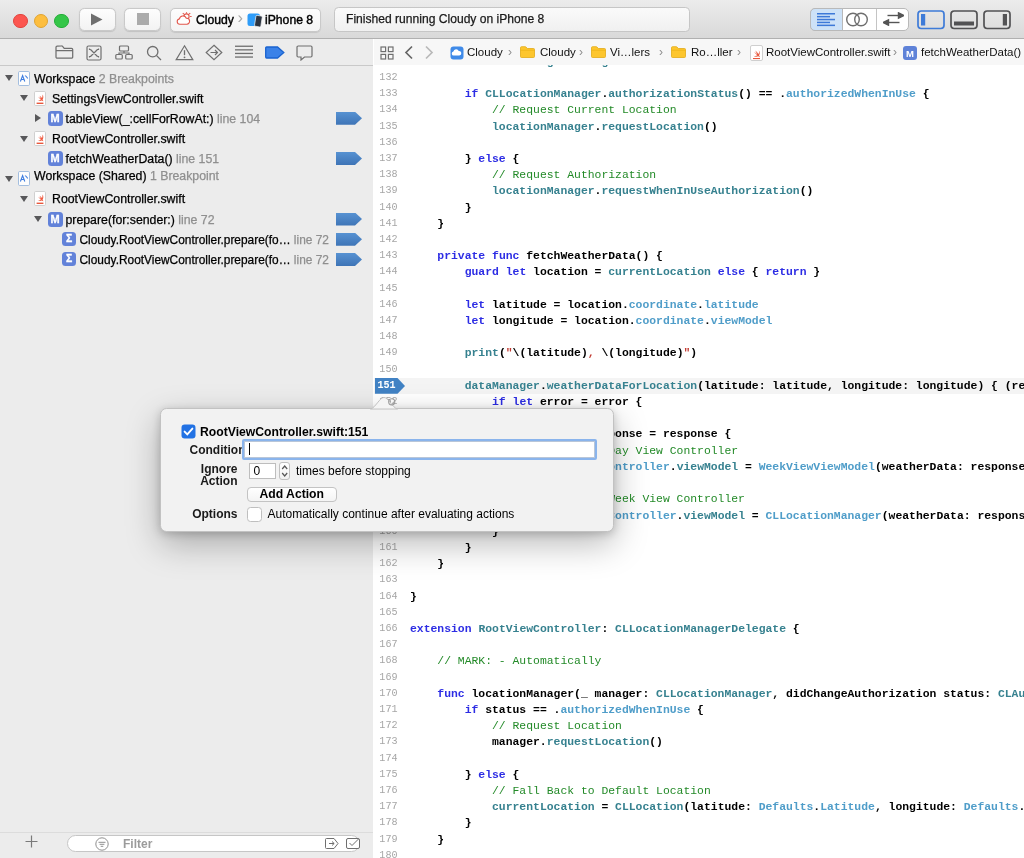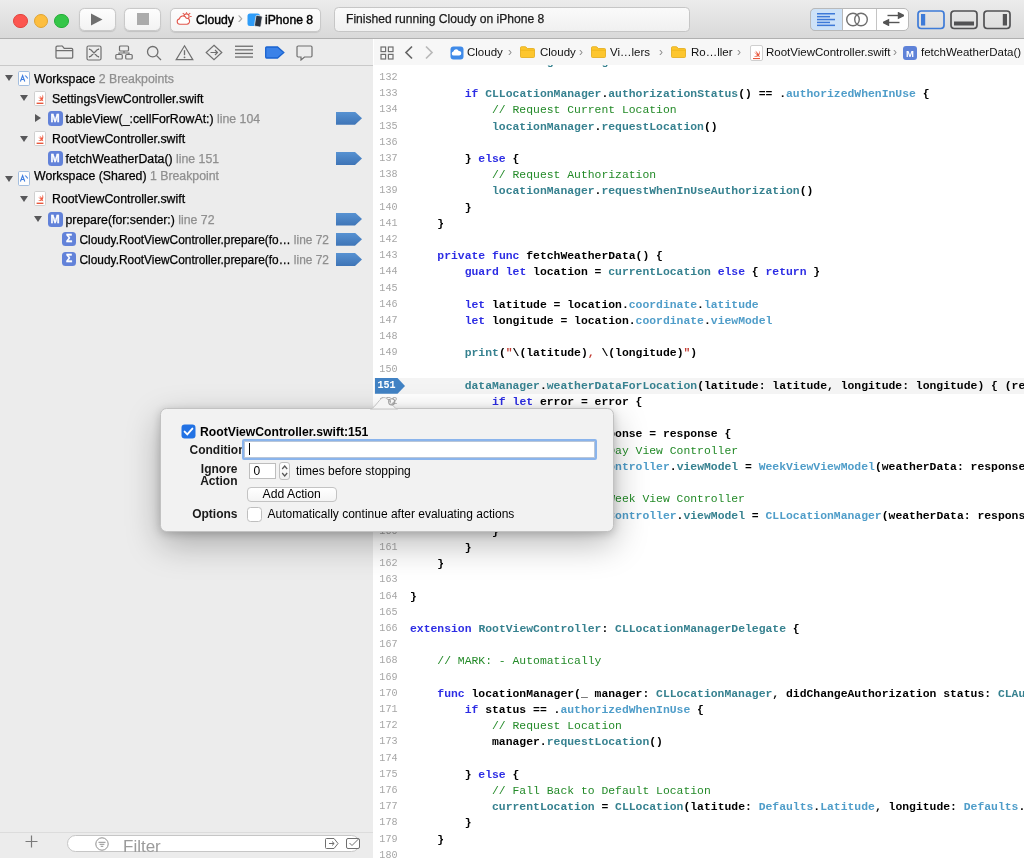--- a/index.html
+++ b/index.html
@@ -312,21 +312,21 @@
 <div class="abs" style="left:24px;top:834px;width:15px;height:15px;">
   <svg width="15" height="15">
         <path d="M7.5 1.5 v12 M1.5 7.5 h12" stroke="#7a7a7a" stroke-width="1.2"></path>
       </svg>
 </div>
 <div class="abs" style="left:67px;top:834.5px;width:293px;height:17px;background:#fff;border:1px solid #c6c6c6;border-radius:8.5px;box-sizing:border-box;"></div>
 <svg class="abs" style="left:95px;top:836.5px;" width="14" height="14" viewBox="0 0 14 14">
   <circle cx="7" cy="7" r="6.2" fill="none" stroke="#8f8f8f" stroke-width="1"></circle>
   <path d="M3.5 5.3 h7 M4.6 7.3 h4.8 M5.7 9.3 h2.6" stroke="#8f8f8f" stroke-width="1"></path>
 </svg>
-<div class="abs" style="left:123px;top:837px;font-size:17px;color:#9b9b9b;">Filter</div>
+<div class="abs" style="left:123px;top:837px;font-size:12px;color:#9b9b9b;font-weight:bold;">Filter</div>
 <svg class="abs" style="left:325px;top:837.5px;" width="16" height="11" viewBox="0 0 16 11">
   <path d="M1.5 0.5 H9 L13 5.5 L9 10.5 H1.5 A1 1 0 0 1 .5 9.5 V1.5 A1 1 0 0 1 1.5 .5 Z" fill="#fff" stroke="#6f6f6f"></path>
   <path d="M4 5.5 h5 M7 3.5 l2.2 2 L7 7.5" fill="none" stroke="#6f6f6f"></path>
 </svg>
 <svg class="abs" style="left:346px;top:837.5px;" width="16" height="11" viewBox="0 0 16 11">
   <rect x="0.5" y="0.5" width="13" height="10" rx="1.5" fill="#fff" stroke="#6f6f6f"></rect>
   <path d="M3.5 5 L6 7.5 L12.5 1" fill="none" stroke="#6f6f6f"></path>
 </svg>
 
 <div class="abs" id="editor">
@@ -457,21 +457,21 @@
     <div style="position:absolute;left:4px;top:0.5px;font-size:12px;">0</div>
   </div>
   <div class="abs" style="left:117.5px;top:52.5px;width:11.5px;height:18px;background:linear-gradient(#fff,#f1f1f1);border:1px solid #c0c0c0;border-radius:3px;box-sizing:border-box;">
     <svg width="9" height="16" style="position:absolute;left:0px;top:0px;">
           <path d="M2.2 6 L4.7 3 L7.2 6 M2.2 10 L4.7 13 L7.2 10" fill="none" stroke="#555" stroke-width="1.2"></path>
         </svg>
   </div>
   <div class="abs" style="left:135px;top:55px;">times before stopping</div>
 
   <div class="plabel" style="left:0;top:65px;width:76.5px;">Action</div>
-  <div class="abs" style="left:86px;top:77.5px;width:89.5px;height:15.5px;background:linear-gradient(#fff,#f4f4f4);border:1px solid #c3c3c3;border-radius:4px;box-sizing:border-box;text-align:center;">
+  <div class="abs" style="left:86px;top:77.5px;width:89.5px;height:15.5px;background:linear-gradient(#fff,#f4f4f4);border:1px solid #c3c3c3;border-radius:4px;box-sizing:border-box;text-align:center;font-weight:bold;">
     <div style="margin-top:-0.5px;font-size:12.2px;">Add Action</div>
   </div>
 
   <div class="plabel" style="left:0;top:98.1px;width:76.5px;">Options</div>
   <div class="abs" style="left:86px;top:98px;width:14.5px;height:14.5px;background:#fff;border:1px solid #bfbfbf;border-radius:3.5px;box-sizing:border-box;"></div>
   <div class="abs" style="left:106.5px;top:98.2px;">Automatically continue after evaluating actions</div>
 </div>
 </div>
 
 </body></html>

